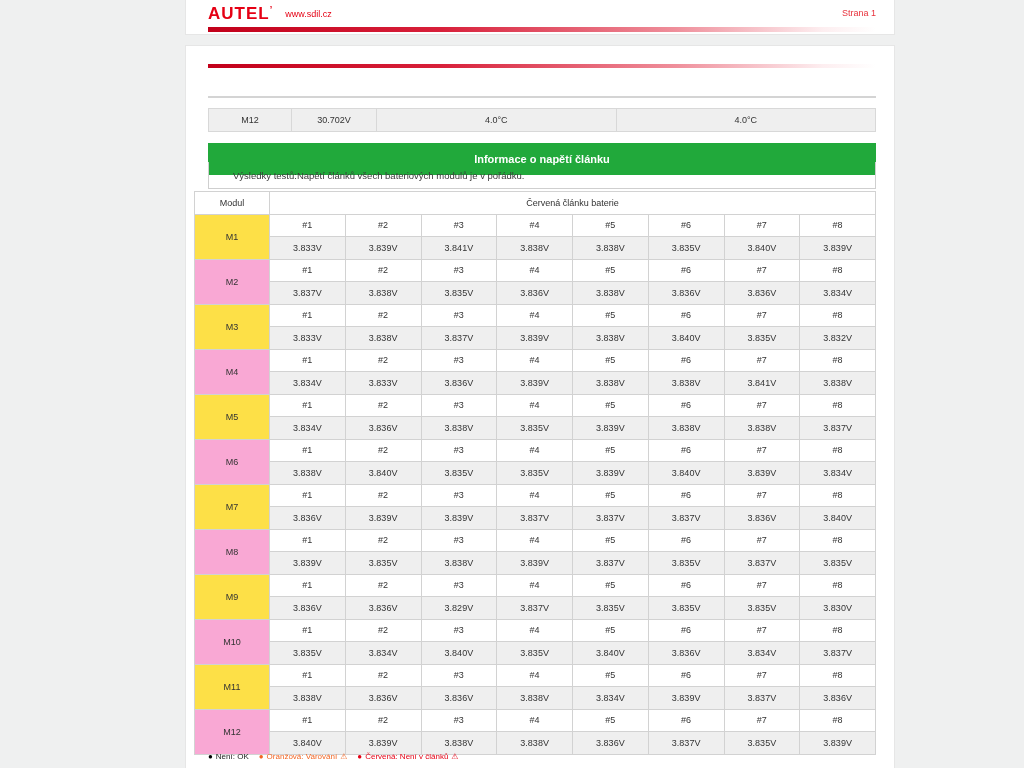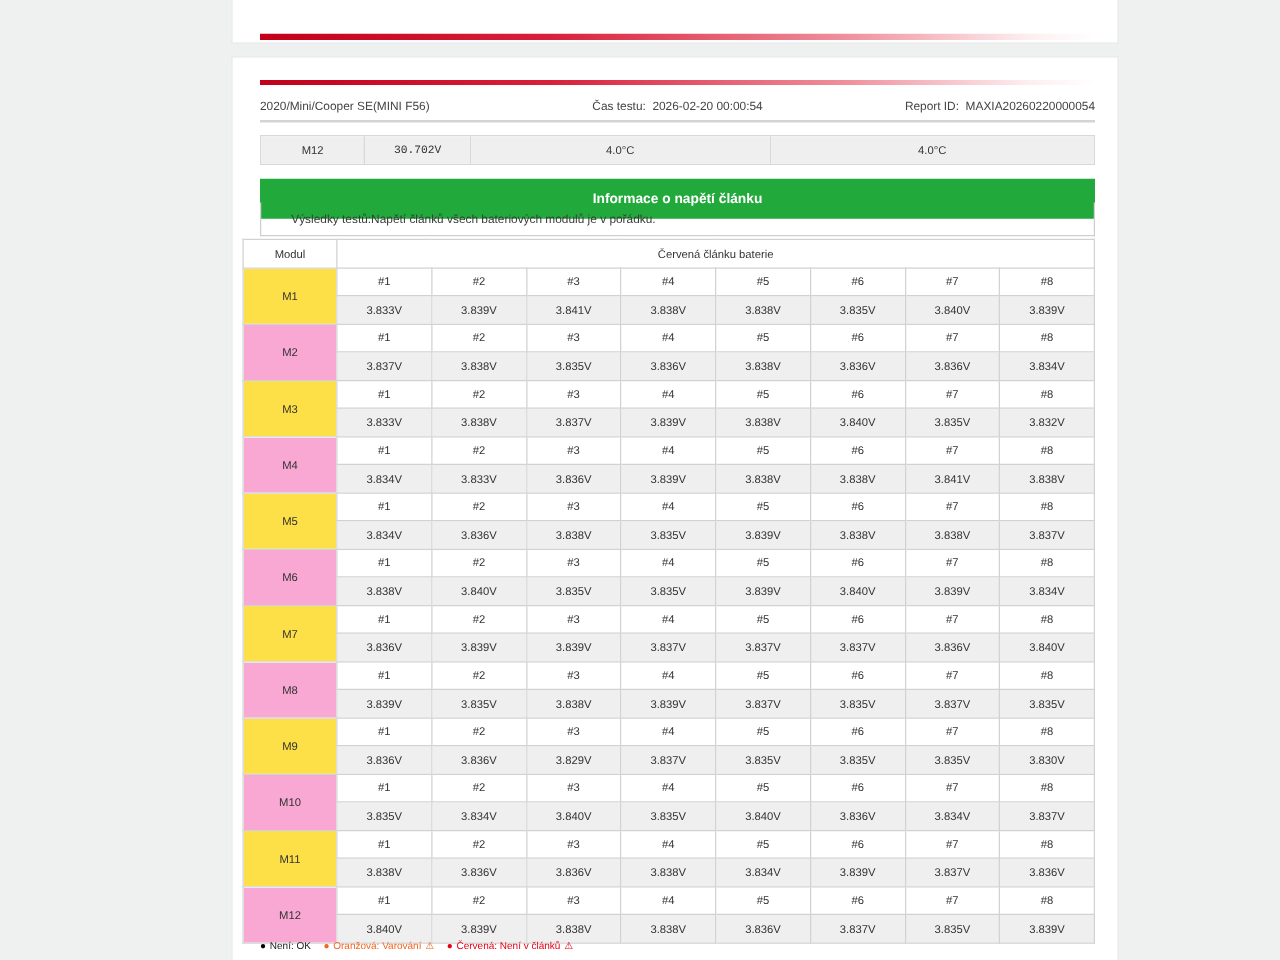--- a/index.html
+++ b/index.html
@@ -52,21 +52,21 @@
   
   .summary-table {
     position:absolute; left:22px; right:18px; top:62px; height:24px;
     display:flex; border:1px solid #d8d8d8;
   }
   .summary-cell {
     background:#efefef; border-right:1px solid #d8d8d8;
     font-size:9px; color:#333; display:flex; align-items:center; justify-content:center;
   }
   .summary-cell:last-child { border-right:none; }
-  .sc-0 { width:12.5%; } .sc-1 { width:12.7%;font-family:Liberation Mono, monospace; } .sc-2 { width:36%; } .sc-3 { width:38.8%; }
+  .sc-0 { width:12.5%; } .sc-1 { width:12.7%; } .sc-2 { width:36%; } .sc-3 { width:38.8%; }
 
   
   .section-header {
     position:absolute; left:22px; right:18px; top:97px; height:32px;
     background:#21a93b; color:#ffffff; font-weight:bold; font-size:11px;
     display:flex; align-items:center; justify-content:center;
   }
   .result-box {
     position:absolute; left:22px; right:18px; top:116px; height:27px;
     border:1px solid #cfcfcf; border-top:none;
@@ -95,32 +95,32 @@
     display:flex; align-items:center; gap:10px; white-space:nowrap;
   }
   .legend-item { display:flex; align-items:center; gap:3px; }
   .dot { font-size:8px; line-height:1; }
   .warn-glyph { font-size:8px; line-height:1; }
 </style>
 </head>
 <body>
 
 <div class="top-strip">
+  <div class="top-strip-inner">
+    <span class="brand-logo"><span>AUTEL</span><span class="tm">’</span></span>
+    <span class="site-url">www.sdil.cz</span>
+    <span class="page-label">Strana 1</span>
+  </div>
   <div class="red-bar"></div>
 </div>
 
 <div class="page-card">
 
   <div class="page-red-bar"></div>
 
-  <div class="info-row">
-    <span class="info-left">2020/Mini/Cooper SE(MINI F56)</span>
-    <span class="info-center"><span>Čas testu:</span>&nbsp;&nbsp;<span>2026-02-20 00:00:54</span></span>
-    <span class="info-right"><span>Report ID:</span>&nbsp;&nbsp;<span>MAXIA20260220000054</span></span>
-  </div>
   <div class="info-divider"></div>
 
   <div class="summary-table">
     <div class="summary-cell sc-0">M12</div>
     <div class="summary-cell sc-1">30.702V</div>
     <div class="summary-cell sc-2">4.0°C</div>
     <div class="summary-cell sc-3">4.0°C</div>
   </div>
 
   <div class="section-header">Informace o napětí článku</div>

